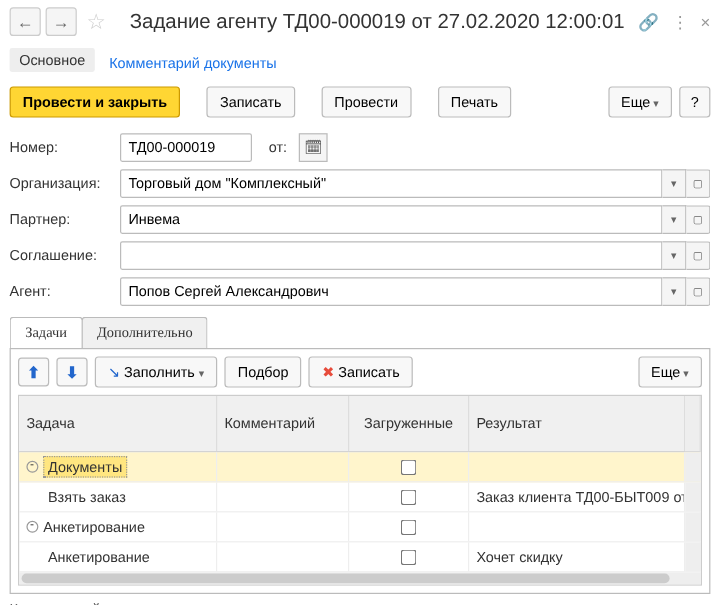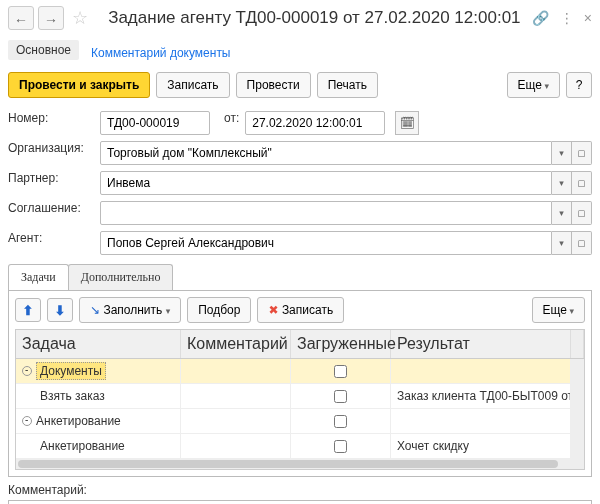--- a/index.html
+++ b/index.html
@@ -9,28 +9,28 @@
 .nav-btn { width: 26px; height: 24px; border: 1px solid #ccc; background: #f5f5f5; border-radius: 3px; display: flex; align-items: center; justify-content: center; cursor: pointer; font-size: 14px; color: #666; }
 .star-icon { font-size: 18px; color: #ccc; margin: 0 4px; cursor: pointer; }
 .page-title { font-size: 17px; font-weight: normal; flex: 1; margin-left: 12px; }
 .top-right-icons { display: flex; gap: 10px; align-items: center; }
 .top-right-icons span { color: #999; cursor: pointer; font-size: 14px; }
 
 .view-tabs { display: flex; gap: 12px; padding: 4px 8px 8px; font-size: 12px; align-items: flex-end; }
 .view-tab { color: #1a73e8; cursor: pointer; }
 .view-tab.active { background: #eee; color: #333; padding: 3px 8px; border-radius: 2px; }
 
-.cmd-bar { display: flex; gap: 6px; padding: 4px 8px 10px; align-items: center; }
+.cmd-bar { display: flex; gap: 22px; padding: 4px 8px 10px; align-items: center; }
 .btn { border: 1px solid #bbb; background: #f8f8f8; padding: 5px 10px; border-radius: 3px; cursor: pointer; font-size: 12px; }
 .btn-primary { background: #ffd633; border-color: #cc9900; font-weight: bold; }
 .btn-group-right { margin-left: auto; display: flex; gap: 6px; }
 .btn-more::after { content: " ▾"; font-size: 9px; color: #666; }
 .btn-help { width: 26px; text-align: center; padding: 5px 0; }
 
-.form-row { display: flex; padding: 3px 8px; gap: 6px; }
+.form-row { display: flex; align-items: center; padding: 3px 8px; gap: 6px; }
 .form-label { width: 86px; font-size: 12px; }
 .text-input { border: 1px solid #bbb; padding: 3px 6px; font-size: 12px; height: 24px; border-radius: 2px; }
 .input-with-select { display: flex; flex: 1; }
 .input-with-select input { flex: 1; border-radius: 2px 0 0 2px; }
 .sel-btn { width: 20px; height: 24px; border: 1px solid #bbb; border-left: none; background: #f5f5f5; display: flex; align-items: center; justify-content: center; font-size: 9px; color: #666; cursor: pointer; }
 .sel-btn:last-child { border-radius: 0 2px 2px 0; }
 .cal-btn { width: 24px; height: 24px; border: 1px solid #bbb; background: #f5f5f5; margin-left: 4px; display: flex; align-items: center; justify-content: center; cursor: pointer; }
 
 .tabs-section { margin: 6px 8px 0; }
 .tab-headers { display: flex; }
@@ -39,21 +39,21 @@
 .tab-body { border: 1px solid #bbb; padding: 6px; }
 
 .grid-toolbar { display: flex; gap: 6px; margin-bottom: 6px; align-items: center; }
 .icon-btn { width: 26px; height: 24px; border: 1px solid #bbb; background: #f8f8f8; border-radius: 3px; display: flex; align-items: center; justify-content: center; cursor: pointer; font-size: 13px; }
 .arrow-up-icon { color: #2266cc; font-weight: bold; }
 .arrow-down-icon { color: #2266cc; font-weight: bold; }
 .clear-icon { color: #e74c3c; font-size: 12px; }
 
 .grid { border: 1px solid #ccc; }
 .grid-header { display: flex; background: #f0f0f0; border-bottom: 1px solid #ccc; }
-.grid-header div { padding: 5px 6px; font-size: 16px; border-right: 1px solid #ddd; }
+.grid-header div { padding: 16px 6px; font-size: 12px; border-right: 1px solid #ddd; }
 .col-task { width: 165px; }
 .col-comment { width: 110px; }
 .col-mandatory { width: 100px; text-align: center; }
 .col-result { flex: 1; }
 .grid-row { display: flex; border-bottom: 1px solid #eee; }
 .grid-row div { padding: 5px 6px; font-size: 12px; border-right: 1px solid #eee; overflow: hidden; white-space: nowrap; }
 .grid-row.selected { background: #fff5cc; }
 .group-marker { display: inline-block; width: 10px; height: 10px; border: 1px solid #999; border-radius: 50%; margin-right: 4px; position: relative; top: 1px; }
 .group-marker::after { content: "-"; position: absolute; top: -3px; left: 2px; font-size: 10px; }
 .indent1 { padding-left: 24px !important; }
@@ -95,21 +95,20 @@
   <div class="btn-group-right">
     <button class="btn btn-more">Еще</button>
     <button class="btn btn-help">?</button>
   </div>
 </div>
 
 <div class="form-row">
   <span class="form-label">Номер:</span>
   <input class="text-input" style="width: 110px;" value="ТД00-000019">
   <span style="margin-left:8px">от:</span>
-  <input class="text-input" style="width: 140px;" value="27.02.2020 12:00:01">
   <div class="cal-btn">
       <span>🗓</span>
     </div>
 </div>
 
 <div class="form-row">
   <span class="form-label">Организация:</span>
   <div class="input-with-select">
     <input class="text-input" value="Торговый дом &quot;Комплексный&quot;" style="">
     <div class="sel-btn">▾</div>

